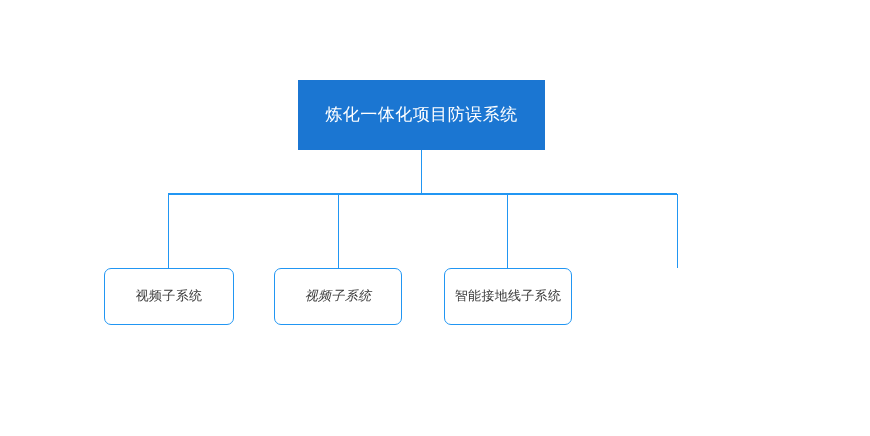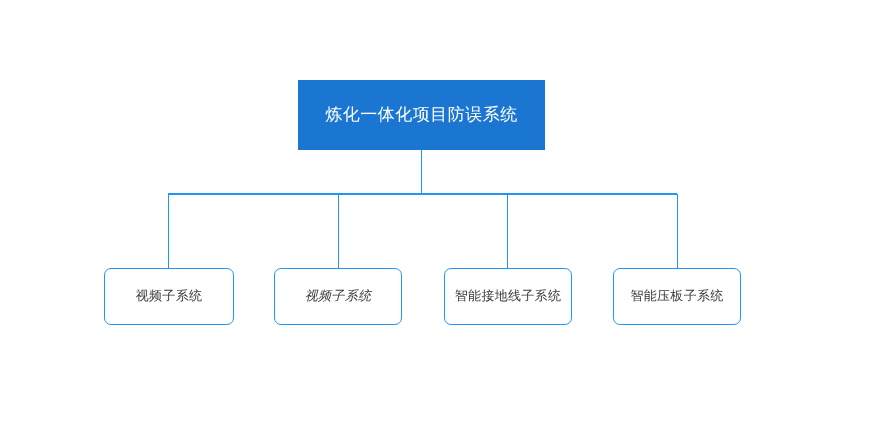--- a/index.html
+++ b/index.html
@@ -90,17 +90,14 @@
   </div>
 
   <div class="node node-child child-1">
     <span class="node-label">视频子系统</span>
   </div>
 
   <div class="node node-child child-2">
     <span class="node-label">智能接地线子系统</span>
   </div>
 
-  <div class="node node-child child-3">
-    <span class="node-label">智能压板子系统</span>
-  </div>
 
 </div>
 
 </body></html>

